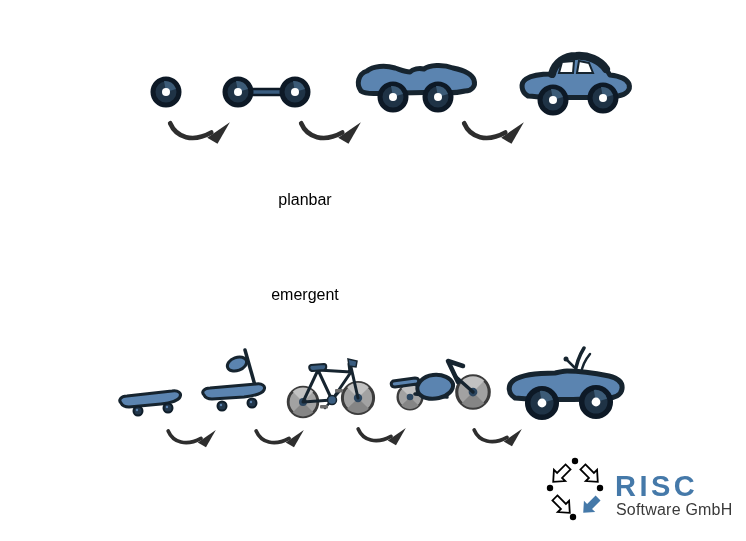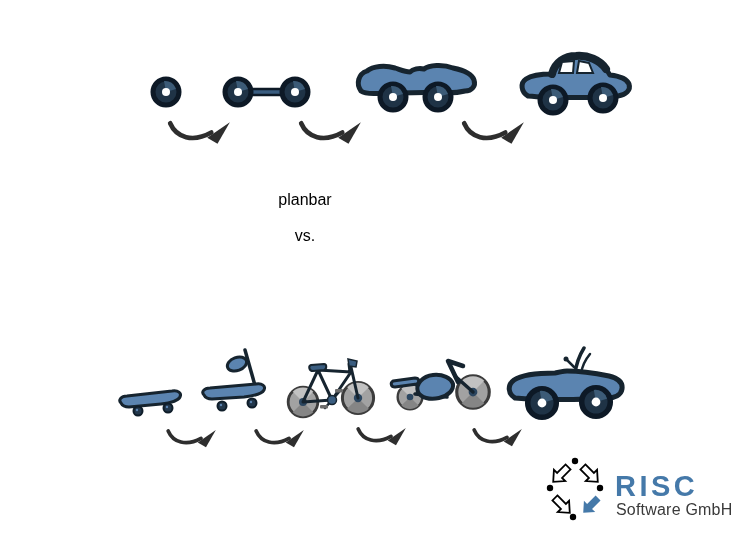--- a/index.html
+++ b/index.html
@@ -100,21 +100,21 @@
       </svg>
     <svg class="abs" style="left:296px;top:117px" width="70" height="29" viewBox="0 0 68 28">
         <use href="#arr"></use>
       </svg>
     <svg class="abs" style="left:459px;top:117px" width="70" height="29" viewBox="0 0 68 28">
         <use href="#arr"></use>
       </svg>
   </div>
 
   <div class="label" style="top:192px">planbar</div>
-  <div class="label" style="top:228px">vs.</div>
+  <div class="label" style="top:287px">emergent</div>
 
   <div>
 
     <svg class="abs" style="left:116px;top:382px" width="70" height="36" viewBox="0 0 70 36">
       <path class="vbody" stroke-width="3" d="M5,21 C2,18 5,14 11,14 L56,9 C62,8 66,11 64,15 C62,19 54,21 45,22 L13,25 C9,25 6,23 5,21 Z"></path>
       <use href="#swheel" x="22" y="29"></use>
       <use href="#swheel" x="52" y="26"></use>
     </svg>
 
     <svg class="abs" style="left:198px;top:344px" width="72" height="70" viewBox="0 0 72 70">

